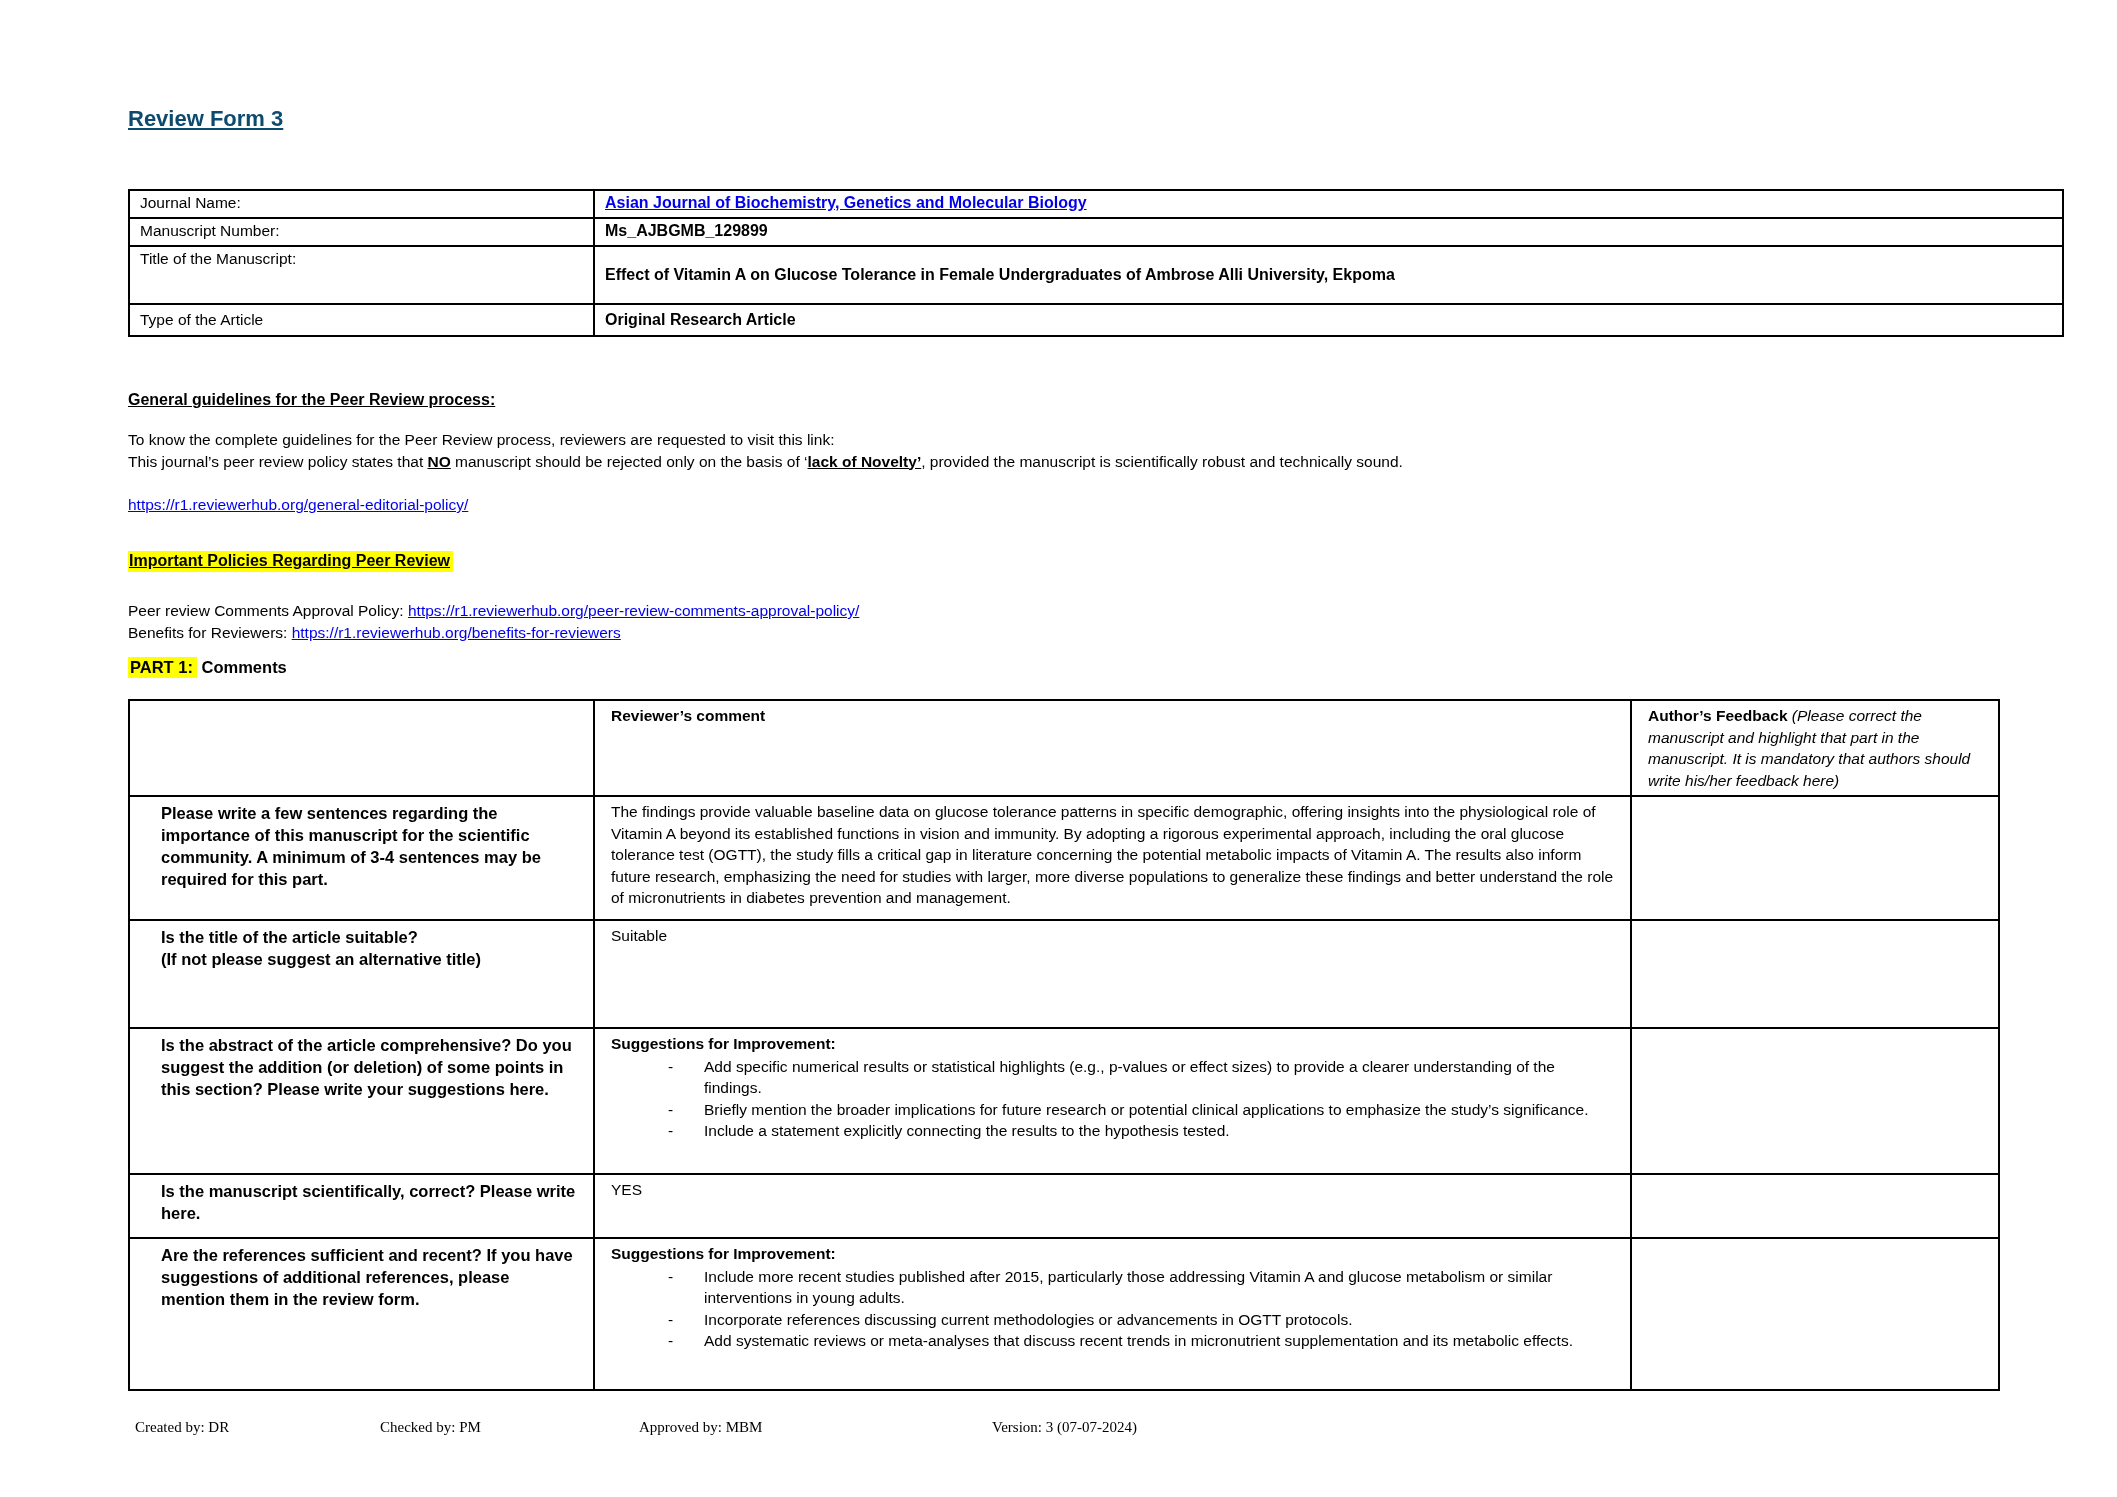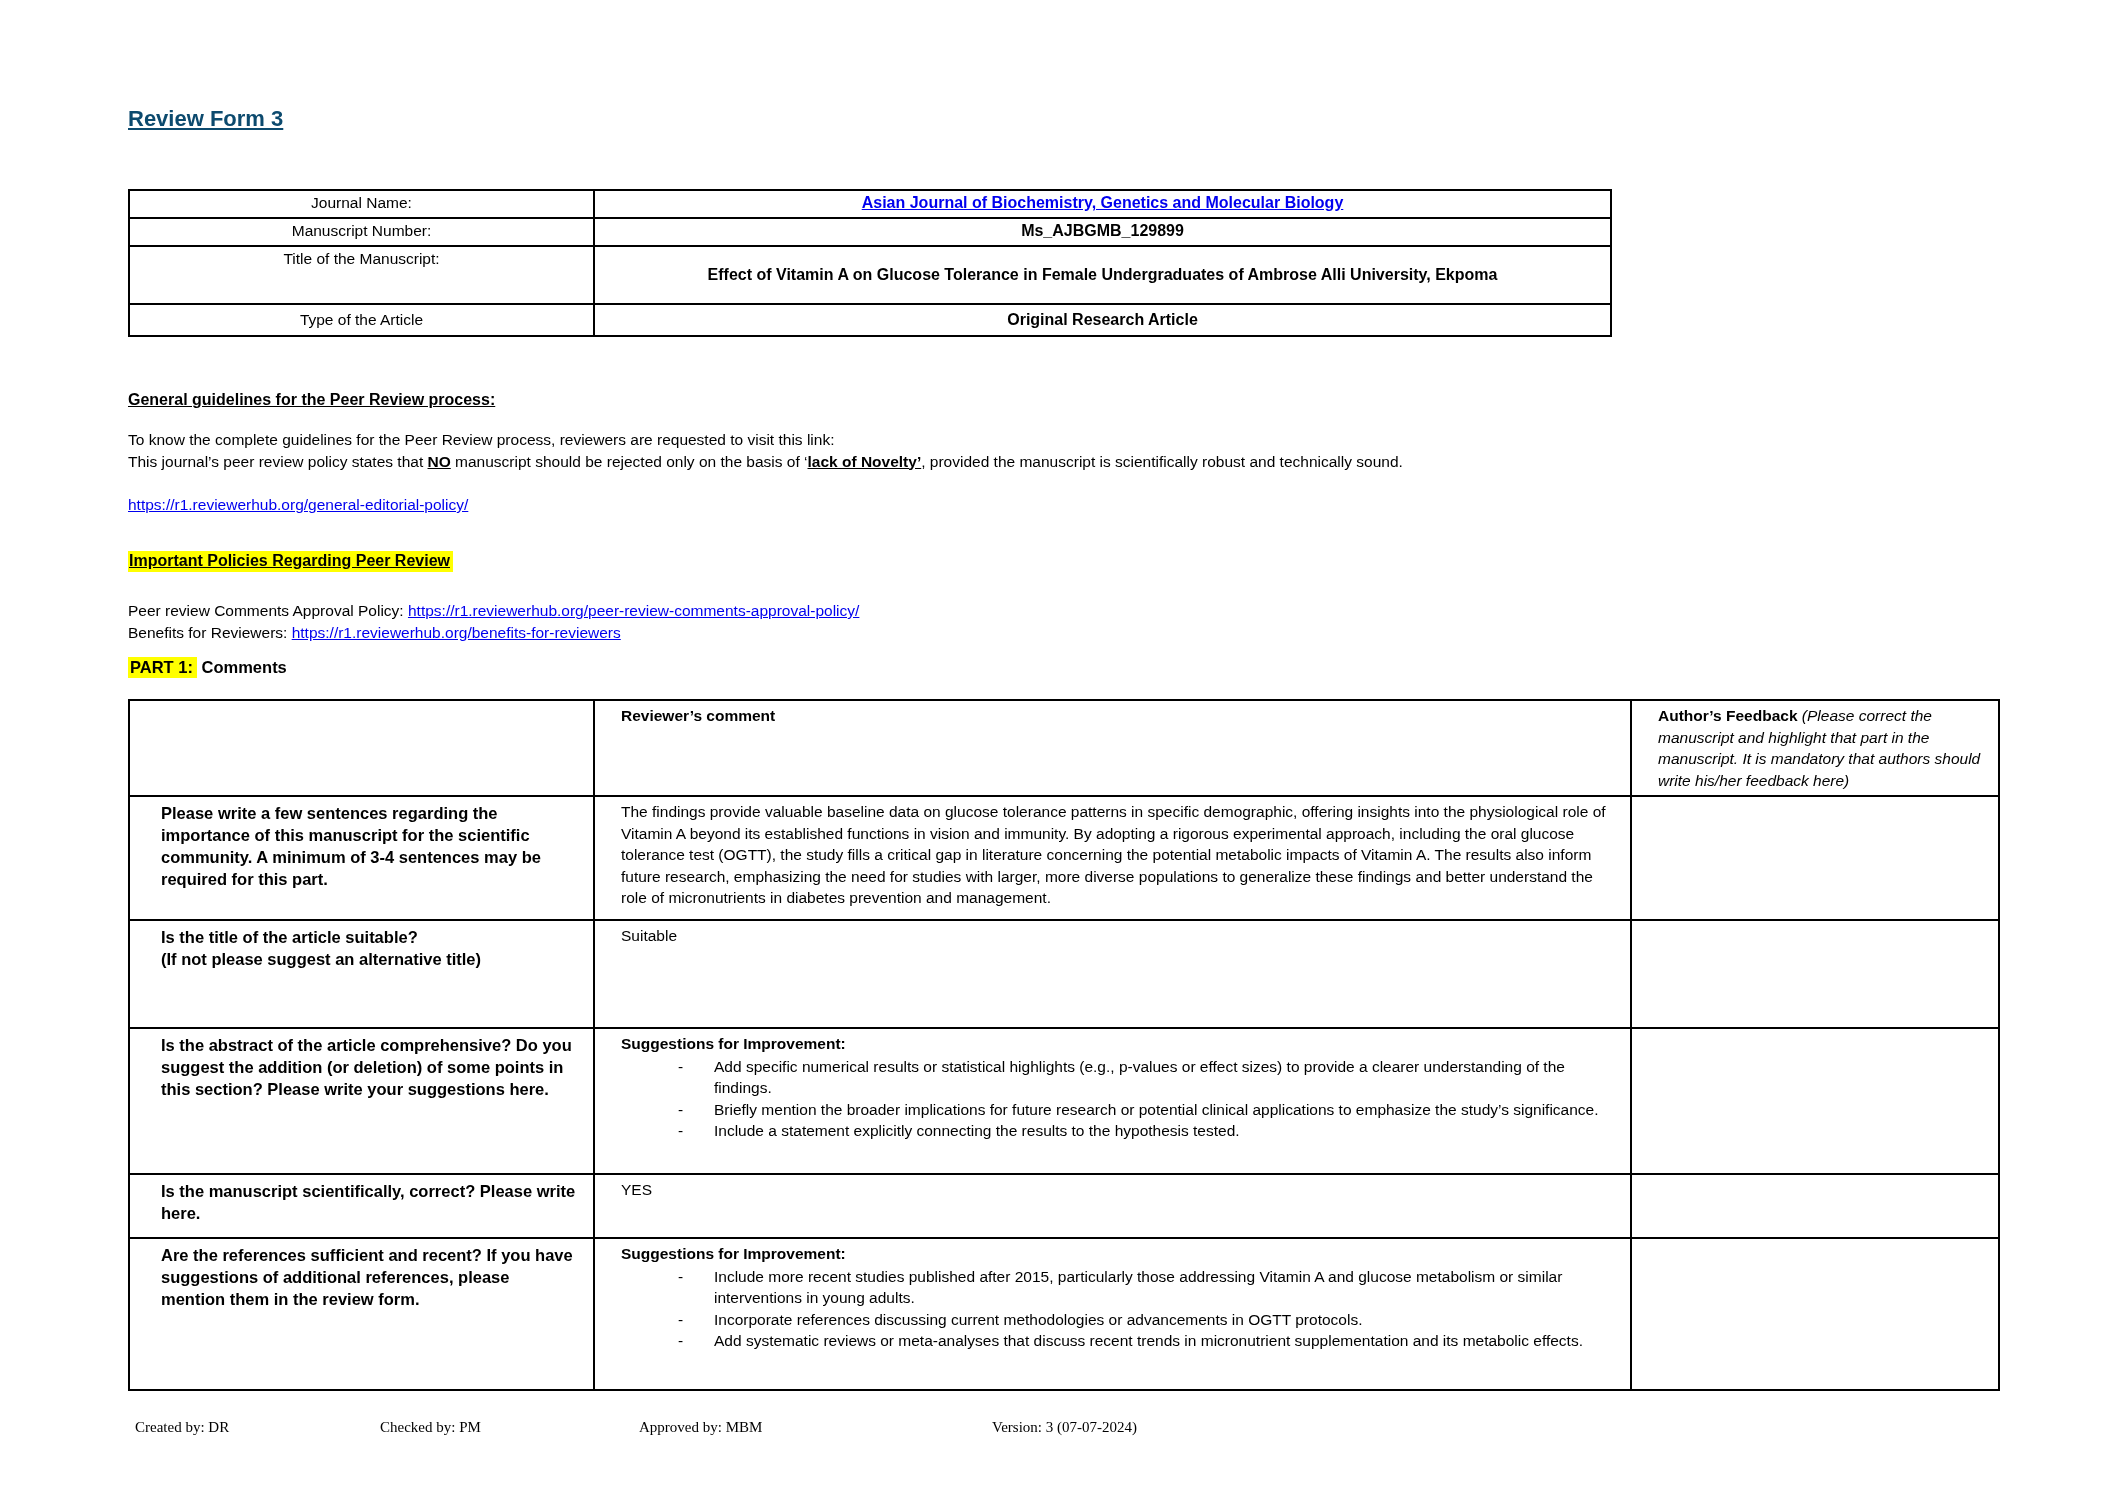--- a/index.html
+++ b/index.html
@@ -18,24 +18,23 @@
   .doc-title {
     left: 128px; top: 106px;
     font-size: 22px; font-weight: bold;
     text-decoration: underline;
     color: #0c4a6e;
   }
 
   
   .meta-table {
     left: 128px; top: 189px;
-    width: 1484px;
+    width: 1936px;
     border-collapse: collapse;
     table-layout: fixed;
-    text-align: center;
   }
   .meta-table td {
     border: 2px solid #000;
     vertical-align: top;
     padding: 3px 10px;
     font-size: 15.5px;
   }
   .meta-table td.val { font-weight: bold; font-size: 16px; }
   .meta-table tr.r1 td { height: 28px; }
   .meta-table tr.r2 td { height: 28px; }
@@ -78,21 +77,21 @@
     left: 128px; top: 699px;
     width: 1872px;
     border-collapse: collapse;
     table-layout: fixed;
   }
   .comments-table td {
     border: 2px solid #000;
     vertical-align: top;
     font-size: 15.5px;
     line-height: 21.5px;
-    padding: 4px 14px 4px 26px;
+    padding: 4px 14px 4px 16px;
   }
   .comments-table td.q {
     font-weight: bold;
     font-size: 16.5px;
     line-height: 22px;
     padding: 5px 16px 5px 31px;
     white-space: pre-line;
   }
   .comments-table tr.h-head { height: 84px; }
   .comments-table tr.h-r1 { height: 124px; }

